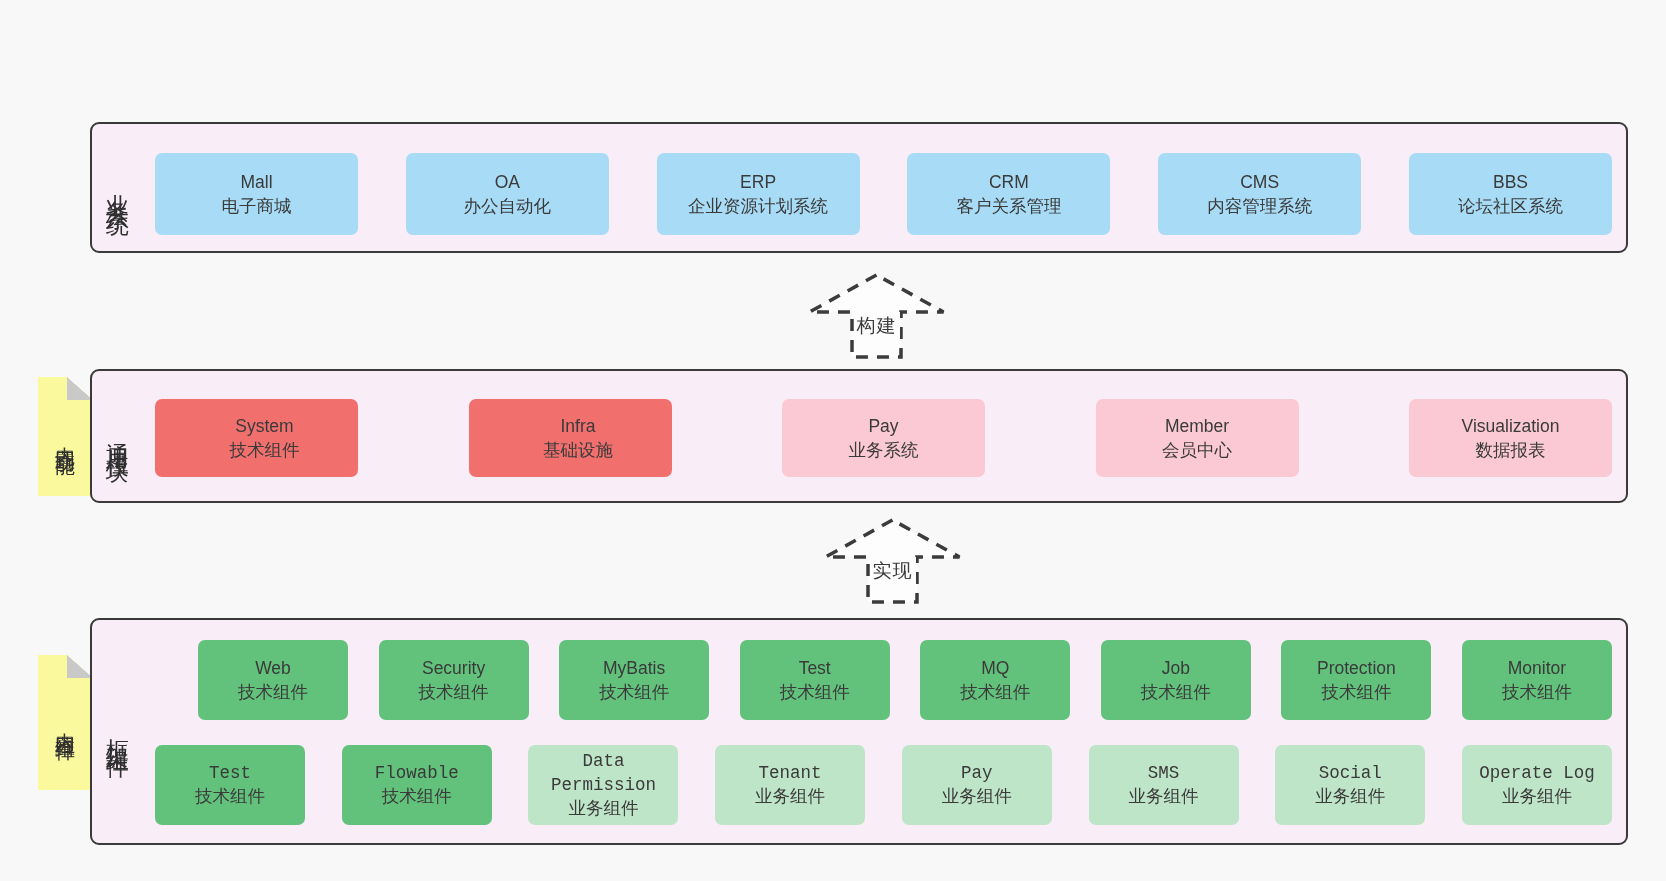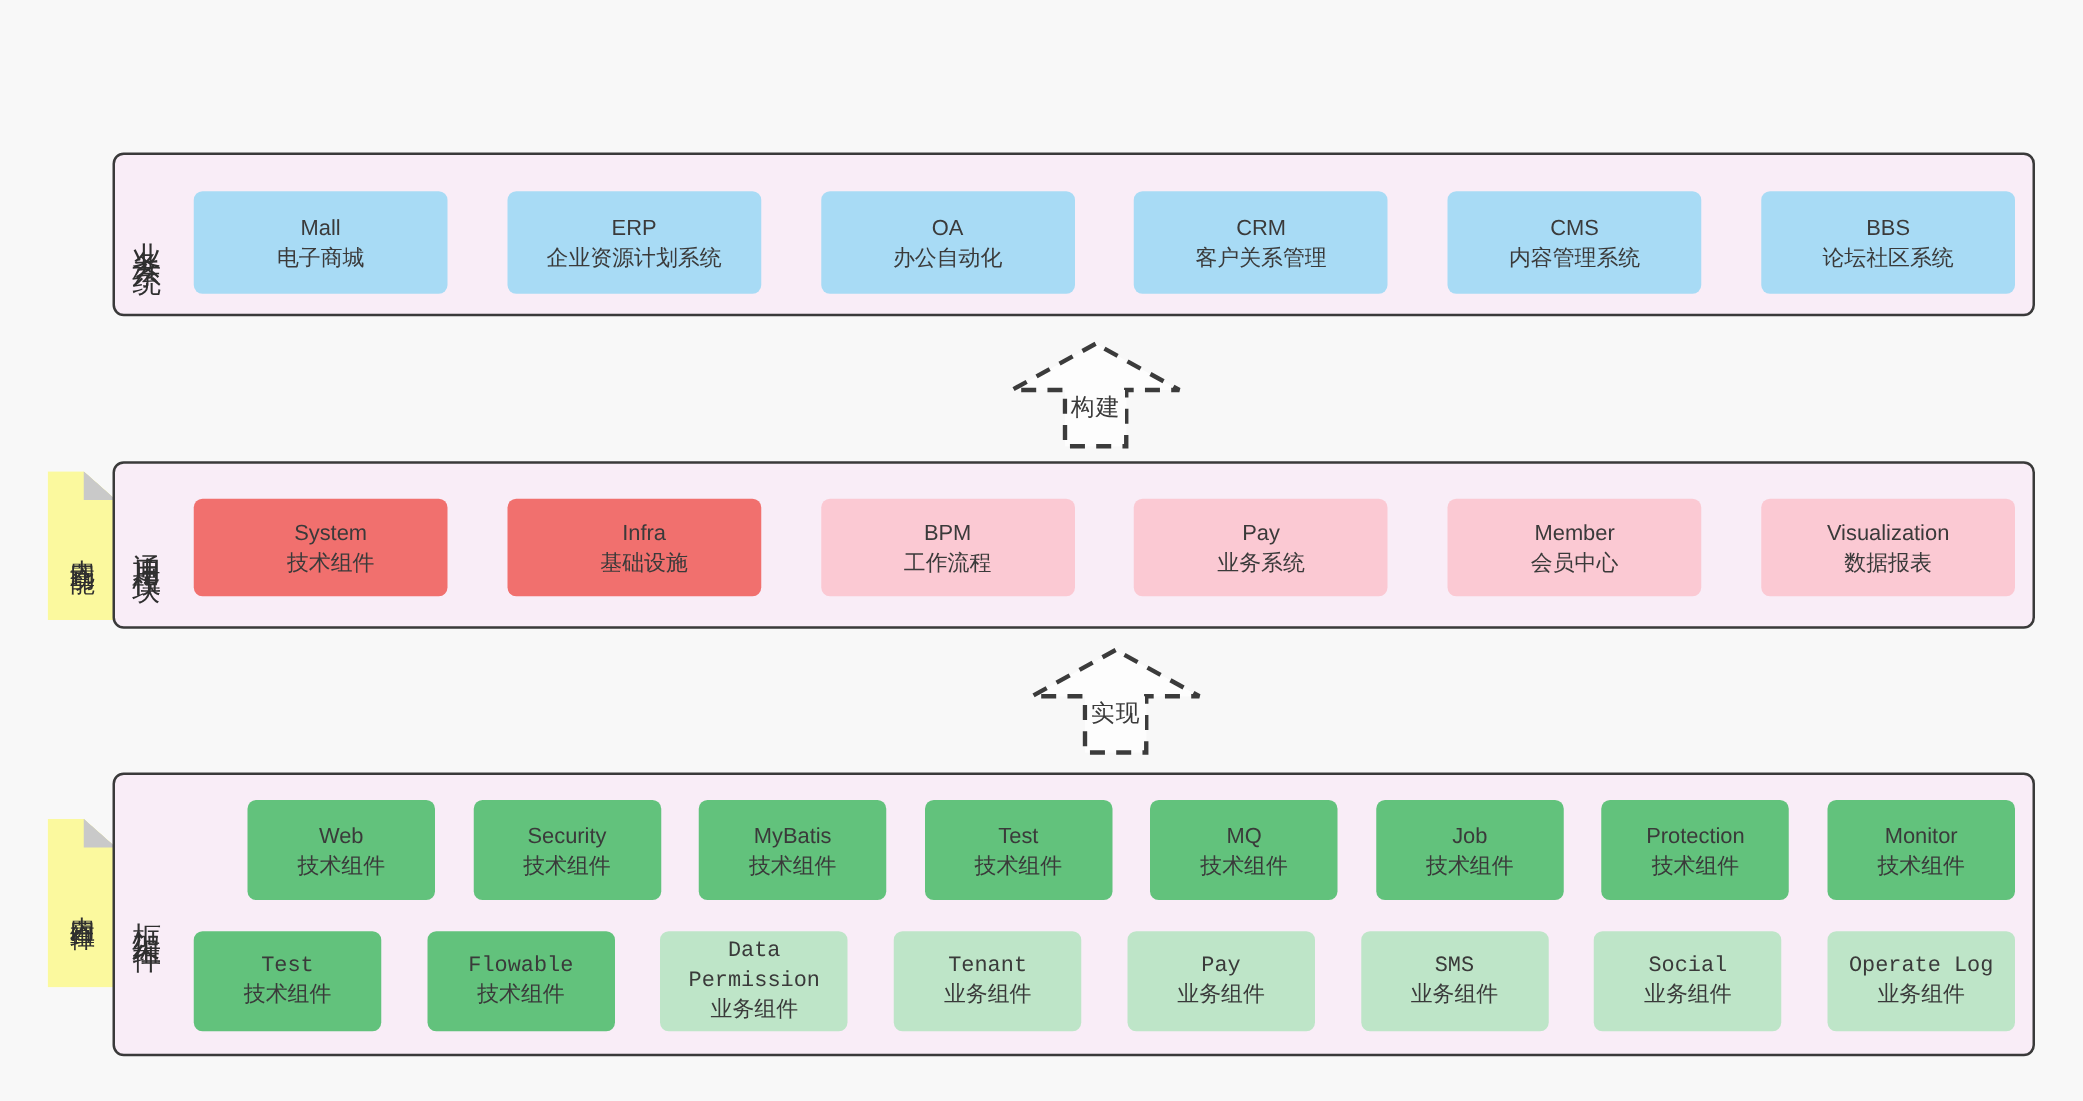--- a/index.html
+++ b/index.html
@@ -69,26 +69,26 @@
 </div>
 
 <section class="layer" style="top:122px;height:131px;">
   <div class="side-label">业务系统</div>
   <div class="row row6" style="top:29px;height:82px;">
     <div class="box c-blue">
       <div class="box-title">Mall</div>
       <div class="box-sub">电子商城</div>
     </div>
     <div class="box c-blue">
+      <div class="box-title">OA</div>
+      <div class="box-sub">办公自动化</div>
+    </div>
+    <div class="box c-blue">
       <div class="box-title">ERP</div>
       <div class="box-sub">企业资源计划系统</div>
-    </div>
-    <div class="box c-blue">
-      <div class="box-title">OA</div>
-      <div class="box-sub">办公自动化</div>
     </div>
     <div class="box c-blue">
       <div class="box-title">CRM</div>
       <div class="box-sub">客户关系管理</div>
     </div>
     <div class="box c-blue">
       <div class="box-title">CMS</div>
       <div class="box-sub">内容管理系统</div>
     </div>
     <div class="box c-blue">
@@ -110,24 +110,20 @@
   <div class="row row6" style="top:28px;height:78px;">
     <div class="box c-red">
       <div class="box-title">System</div>
       <div class="box-sub">技术组件</div>
     </div>
     <div class="box c-red">
       <div class="box-title">Infra</div>
       <div class="box-sub">基础设施</div>
     </div>
     <div class="box c-pink">
-      <div class="box-title">BPM</div>
-      <div class="box-sub">工作流程</div>
-    </div>
-    <div class="box c-pink">
       <div class="box-title">Pay</div>
       <div class="box-sub">业务系统</div>
     </div>
     <div class="box c-pink">
       <div class="box-title">Member</div>
       <div class="box-sub">会员中心</div>
     </div>
     <div class="box c-pink">
       <div class="box-title">Visualization</div>
       <div class="box-sub">数据报表</div>

